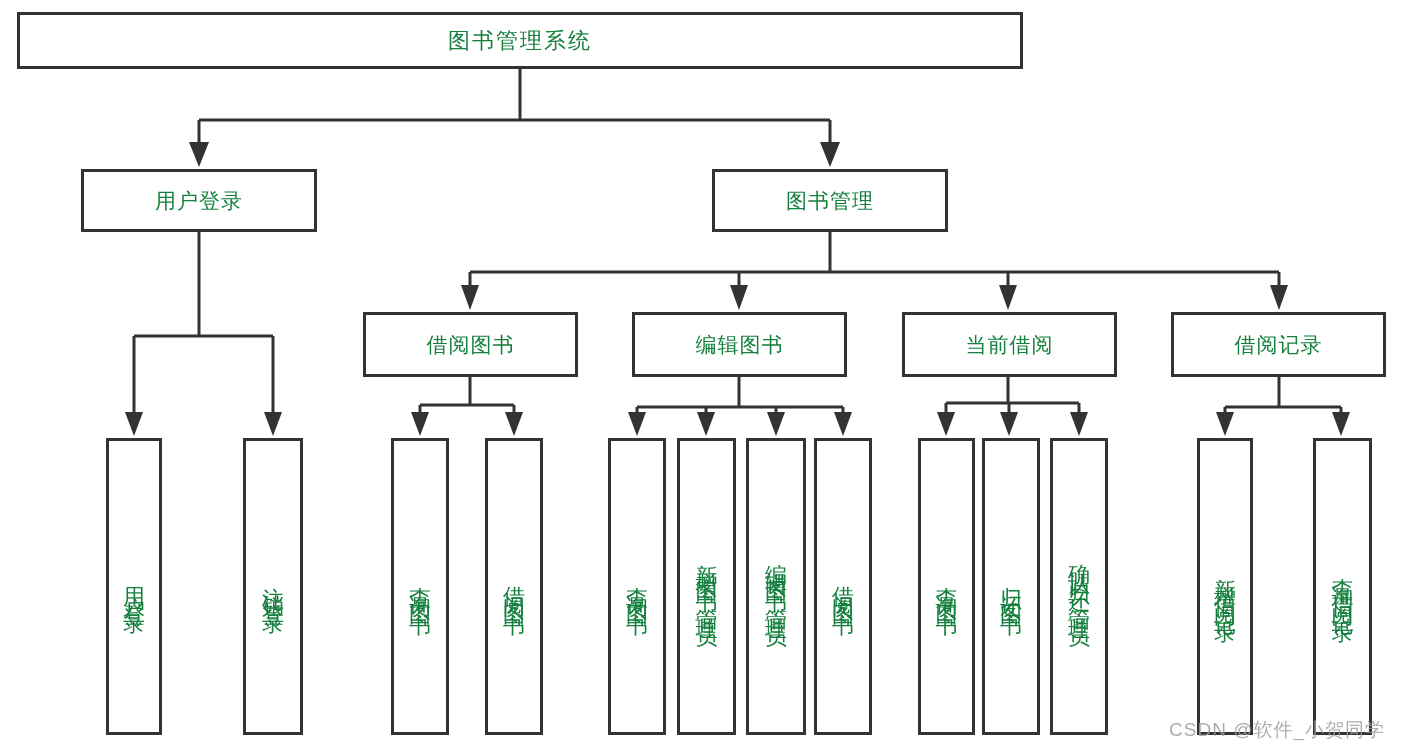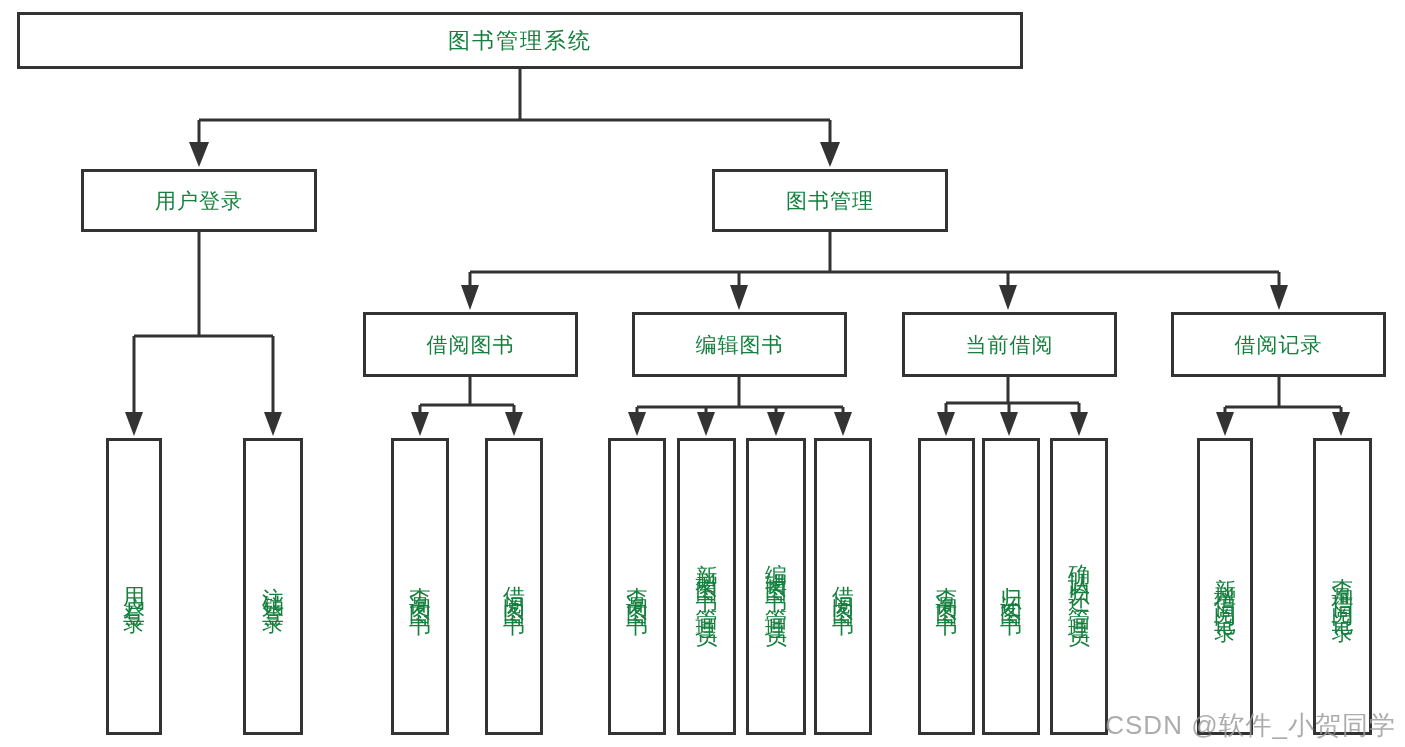--- a/index.html
+++ b/index.html
@@ -38,23 +38,23 @@
   }
   .node.v span {
     writing-mode: vertical-rl;
     font-size: 22px;
     letter-spacing: 9px;
     line-height: 1;
     white-space: nowrap;
   }
   .watermark {
     position: absolute;
-    right: 9px;
+    right: 20px;
     bottom: 4px;
-    font-size: 26px;
+    font-size: 19px;
     color: rgba(158, 158, 158, 0.85);
     white-space: nowrap;
     letter-spacing: 1px;
   }
 </style>
 </head>
 <body>
 
 <div class="stage">
 

